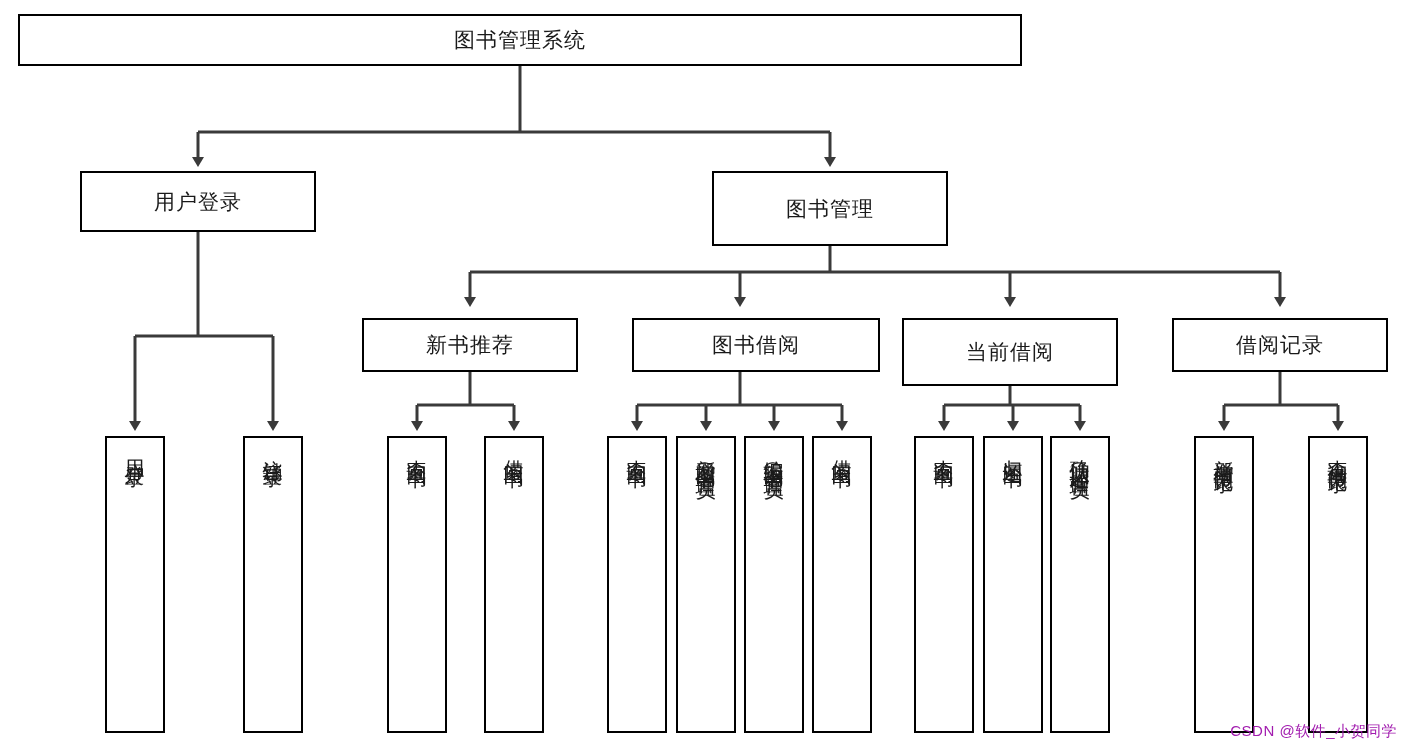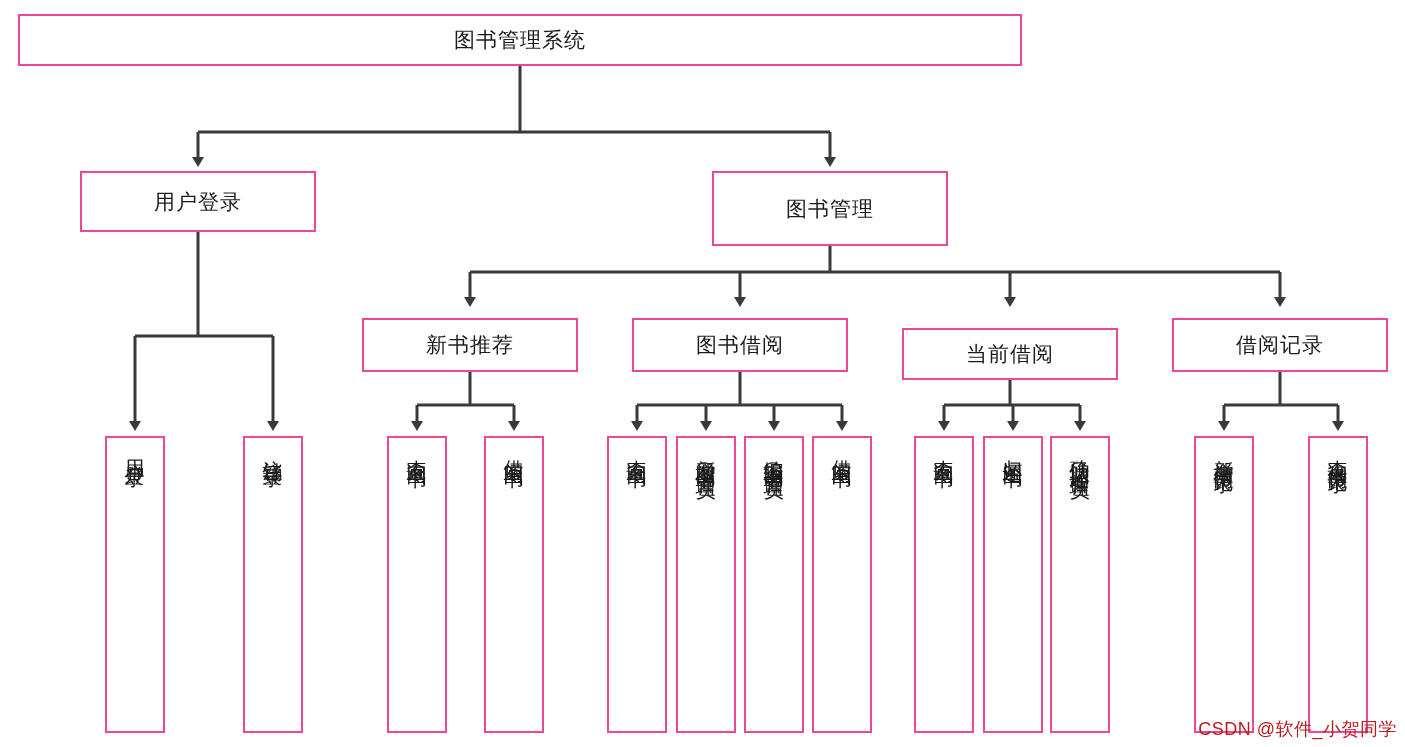--- a/index.html
+++ b/index.html
@@ -21,21 +21,21 @@
     position: absolute;
     left: 0;
     top: 0;
     width: 1405px;
     height: 747px;
   }
   .node {
     position: absolute;
     box-sizing: border-box;
     background: #ffffff;
-    border: 2px solid #ec4899;
+    border: 2px solid #000000;
     display: flex;
     align-items: center;
     justify-content: center;
     color: #1a1a1a;
   }
   .node.horiz {
     font-size: 21px;
     letter-spacing: 1px;
   }
   .node.vert {
@@ -48,22 +48,22 @@
     writing-mode: vertical-rl;
     text-orientation: upright;
     letter-spacing: 3px;
     line-height: 1;
     white-space: nowrap;
   }
   .watermark {
     position: absolute;
     right: 8px;
     bottom: 6px;
-    font-size: 18px;
-    color: #b91c1c;
+    font-size: 15px;
+    color: #a21caf;
     letter-spacing: 0.5px;
     white-space: nowrap;
     pointer-events: none;
   }
 </style>
 </head>
 <body>
 
 <div id="stage">
 
@@ -124,24 +124,24 @@
   <div class="node horiz" style="left:80px; top:171px; width:236px; height:61px;">
     <span>用户登录</span>
   </div>
   <div class="node horiz" style="left:712px; top:171px; width:236px; height:75px;">
     <span>图书管理</span>
   </div>
 
   <div class="node horiz" style="left:362px; top:318px; width:216px; height:54px;">
     <span>新书推荐</span>
   </div>
-  <div class="node horiz" style="left:632px; top:318px; width:216px; height:54px;">
+  <div class="node horiz" style="left:632px; top:318px; width:248px; height:54px;">
     <span>图书借阅</span>
   </div>
-  <div class="node horiz" style="left:902px; top:328px; width:216px; height:52px;">
+  <div class="node horiz" style="left:902px; top:318px; width:216px; height:68px;">
     <span>当前借阅</span>
   </div>
   <div class="node horiz" style="left:1172px; top:318px; width:216px; height:54px;text-align:right;">
     <span>借阅记录</span>
   </div>
 
   <div class="node vert" style="left:105px; top:436px; width:60px; height:297px;">
     <span class="vlabel">用户登录</span>
   </div>
   <div class="node vert" style="left:243px; top:436px; width:60px; height:297px;">

